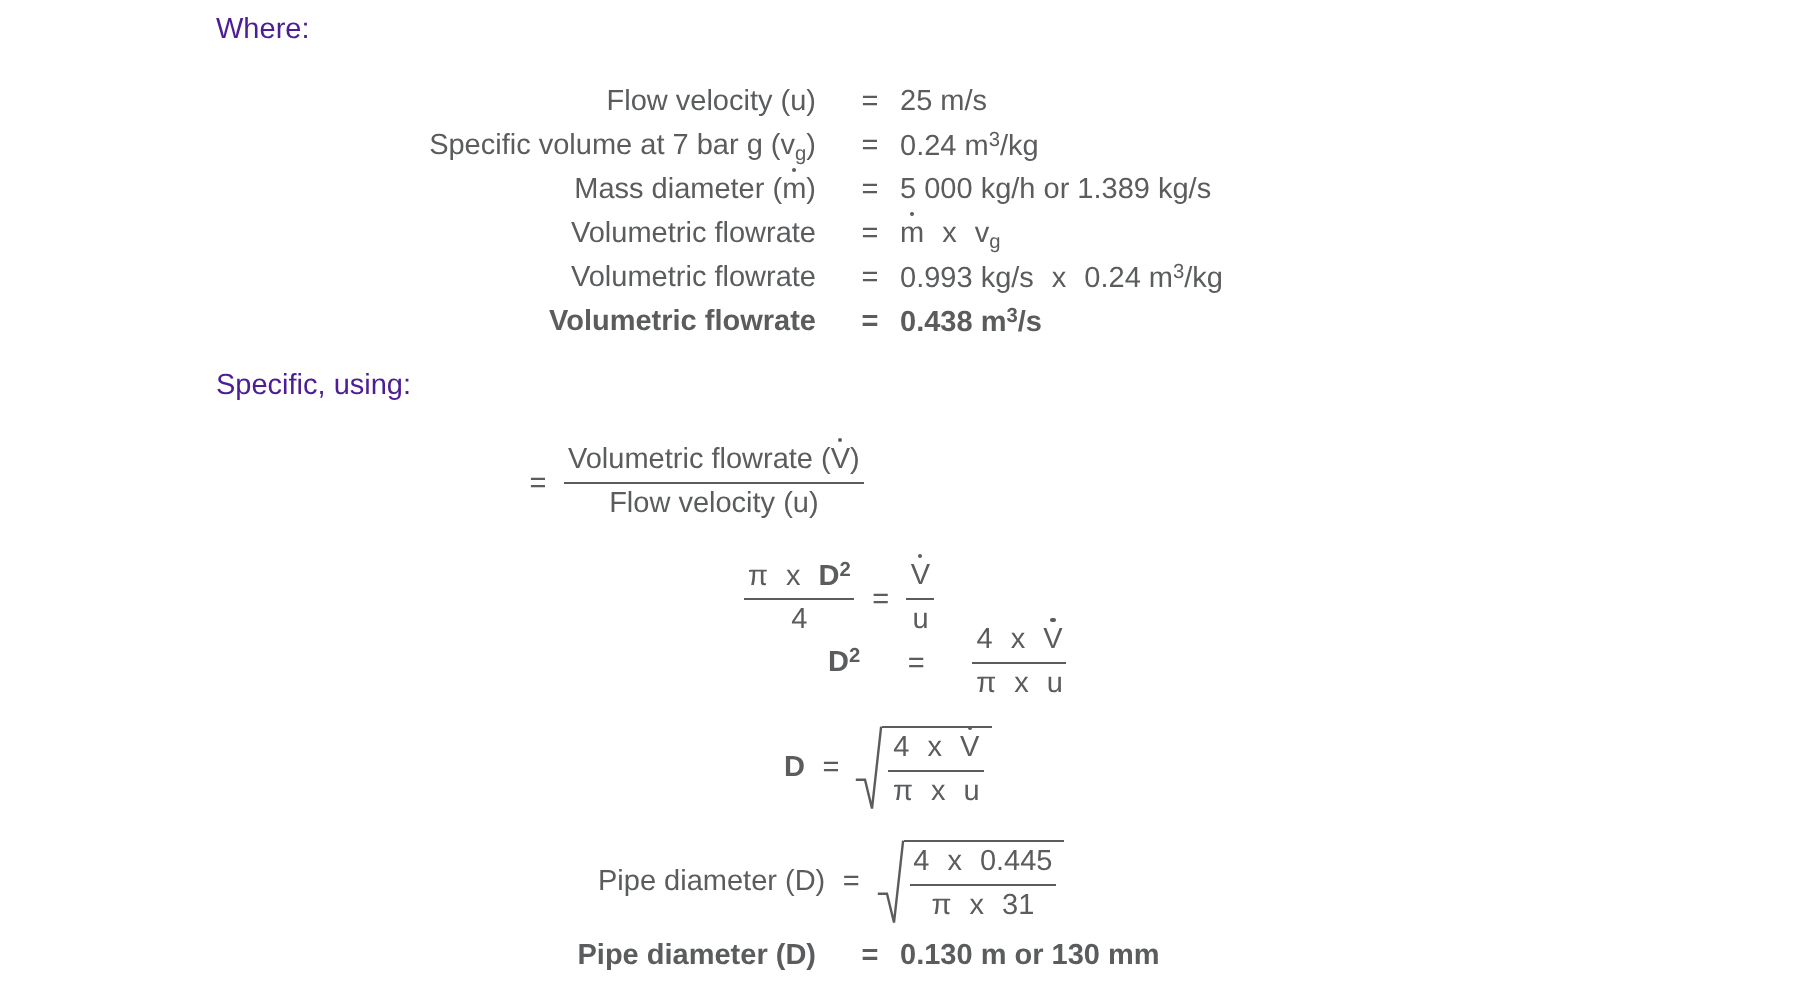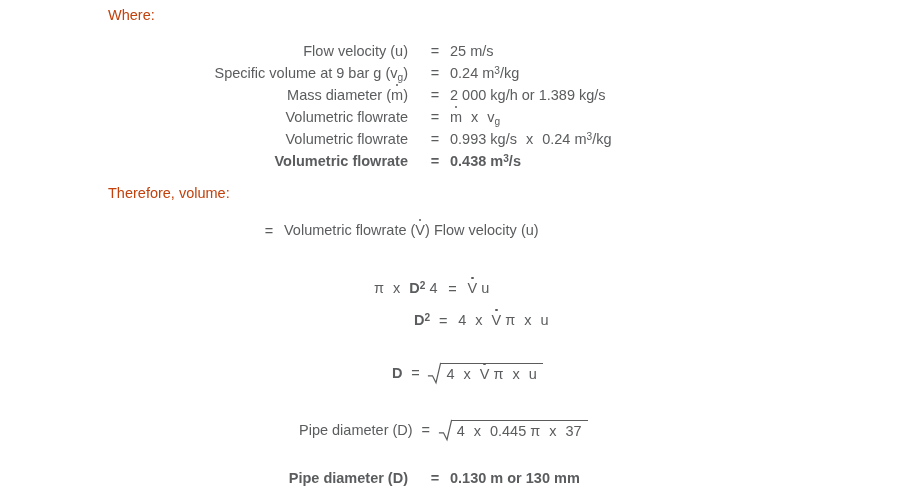--- a/index.html
+++ b/index.html
@@ -13,21 +13,21 @@
     font-family: "Liberation Sans", sans-serif;
     color: #5a5c5e;
     overflow: hidden;
     position: relative;
   }
 
   
   .intro {
     position: absolute;
     font-size: 14.5px;
-    color: #c2410c;
+    color: #4c1d95;
     white-space: nowrap;
   }
   #where-label   { left: 108px; top: 7px; }
   #therefore-label { left: 108px; top: 185px; }
   .bold, .bold .lhs, .bold .rhs { font-weight: bold; }
 
   
   .rowline {
     position: absolute;
     left: 0;
@@ -72,21 +72,21 @@
     height: 2.5px;
     margin-left: -1.25px;
     border-radius: 50%;
     background: currentColor;
   }
   .dotted.slim::after { top: -0.22em; }
 
   
   .frac {
     display: inline-flex;
-    flex-direction: row;
+    flex-direction: column;
     align-items: center;
     justify-content: center;
     vertical-align: middle;
     line-height: 1.18;
     font-size: 14.5px;
   }
   .frac .num,
   .frac .den {
     display: block;
     padding: 0 2px;
@@ -151,50 +151,50 @@
 
 <div class="intro" id="where-label">Where:</div>
 
 <div class="rowline" style="top:44px;">
   <span class="lbl">Flow velocity (u)</span>
   <span class="eqsign">=</span>
   <span class="val">25 m/s</span>
 </div>
 
 <div class="rowline" style="top:66px;">
-  <span class="lbl"><span>Specific volume at 9 bar g (v</span><sub>g</sub><span>)</span></span>
+  <span class="lbl"><span>Specific volume at 7 bar g (v</span><sub>g</sub><span>)</span></span>
   <span class="eqsign">=</span>
   <span class="val"><span>0.24 m</span><sup>3</sup><span>/kg</span></span>
 </div>
 
 <div class="rowline" style="top:88px;">
   <span class="lbl"><span>Mass diameter (</span><span class="dotted">m</span><span>)</span></span>
   <span class="eqsign">=</span>
-  <span class="val">2 000 kg/h or 1.389 kg/s</span>
+  <span class="val">5 000 kg/h or 1.389 kg/s</span>
 </div>
 
 <div class="rowline" style="top:110px;">
   <span class="lbl">Volumetric flowrate</span>
   <span class="eqsign">=</span>
   <span class="val"><span class="dotted">m</span><span class="sp-wide"></span><span>x</span><span class="sp-wide"></span><span>v</span><sub>g</sub></span>
 </div>
 
 <div class="rowline" style="top:132px;">
   <span class="lbl">Volumetric flowrate</span>
   <span class="eqsign">=</span>
   <span class="val"><span>0.993 kg/s</span><span class="sp-wide"></span><span>x</span><span class="sp-wide"></span><span>0.24 m</span><sup>3</sup><span>/kg</span></span>
 </div>
 
 <div class="rowline bold" style="top:154px;font-weight:bold;">
   <span class="lbl">Volumetric flowrate</span>
   <span class="eqsign">=</span>
   <span class="val"><span>0.438 m</span><sup>3</sup><span>/s</span></span>
 </div>
 
-<div class="intro" id="therefore-label">Therefore, volume:</div>
+<div class="intro" id="therefore-label">Specific, using:</div>
 
 <div class="composite" style="left:256px; top:222px;">
   <span class="csign">=</span>
   <span class="frac">
     <span class="num"><span>Volumetric flowrate (</span><span class="dotted slim">V</span><span>)</span></span>
     <span class="bar"></span>
     <span class="den">Flow velocity (u)</span>
   </span>
 </div>
 
@@ -205,21 +205,21 @@
     <span class="den">4</span>
   </span>
   <span class="csign">=</span>
   <span class="frac">
     <span class="num"><span class="dotted slim">V</span></span>
     <span class="bar"></span>
     <span class="den">u</span>
   </span>
 </div>
 
-<div class="composite" style="left:414px; top:312px;">
+<div class="composite" style="left:414px; top:312px;gap:15px;">
   <span class="clbl" style="font-weight:bold;"><span>D</span><sup>2</sup></span>
   <span class="csign">=</span>
   <span class="frac">
     <span class="num"><span>4</span><span class="sp-wide"></span><span>x</span><span class="sp-wide"></span><span class="dotted slim">V</span></span>
     <span class="bar"></span>
     <span class="den"><span>π</span><span class="sp-wide"></span><span>x</span><span class="sp-wide"></span><span>u</span></span>
   </span>
 </div>
 
 <div class="composite" style="left:392px; top:363px;">
@@ -247,21 +247,21 @@
   <span class="radical">
     <span class="sign">
       <svg viewBox="0 0 13 44" preserveAspectRatio="none" aria-hidden="true">
         <polyline points="0.5,28 4.5,28 8,43 12.5,1" fill="none" stroke="#5a5c5e" stroke-width="1.2" stroke-linecap="square" stroke-linejoin="miter" vector-effect="non-scaling-stroke"></polyline>
       </svg>
     </span>
     <span class="body">
       <span class="frac">
         <span class="num"><span>4</span><span class="sp-wide"></span><span>x</span><span class="sp-wide"></span><span>0.445</span></span>
         <span class="bar"></span>
-        <span class="den"><span>π</span><span class="sp-wide"></span><span>x</span><span class="sp-wide"></span><span>37</span></span>
+        <span class="den"><span>π</span><span class="sp-wide"></span><span>x</span><span class="sp-wide"></span><span>31</span></span>
       </span>
     </span>
   </span>
 </div>
 
 <div class="rowline bold" style="top:471px;font-weight:bold;">
   <span class="lbl">Pipe diameter (D)</span>
   <span class="eqsign">=</span>
   <span class="val">0.130 m or 130 mm</span>
 </div>

